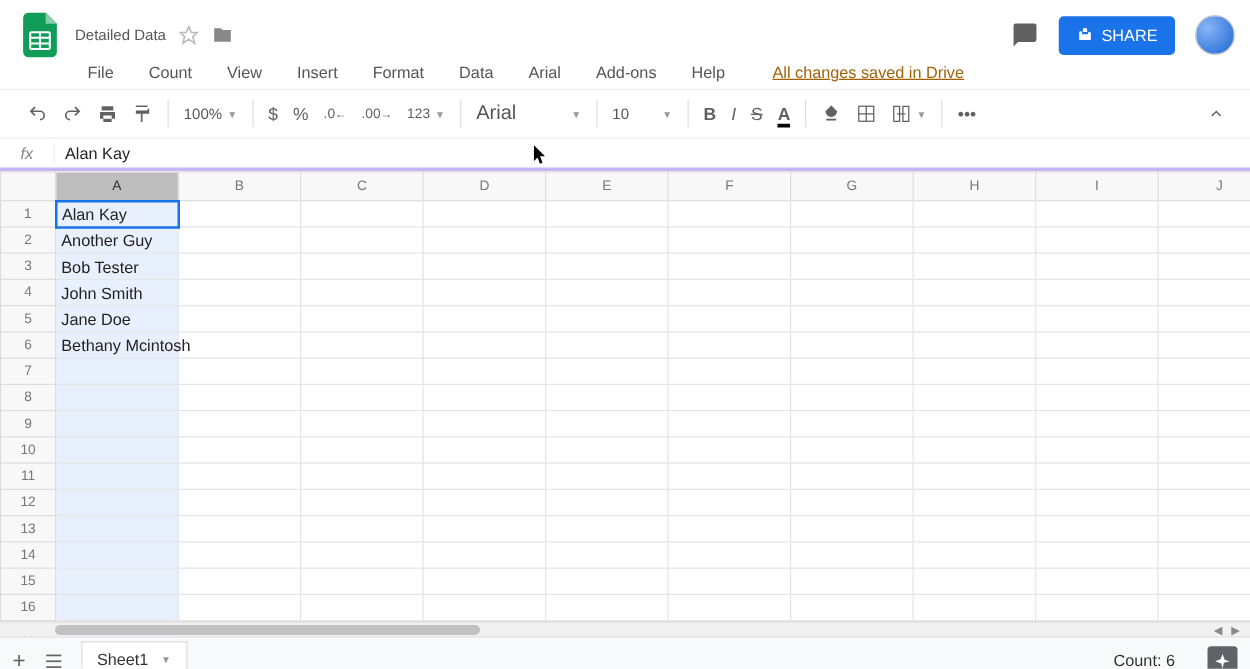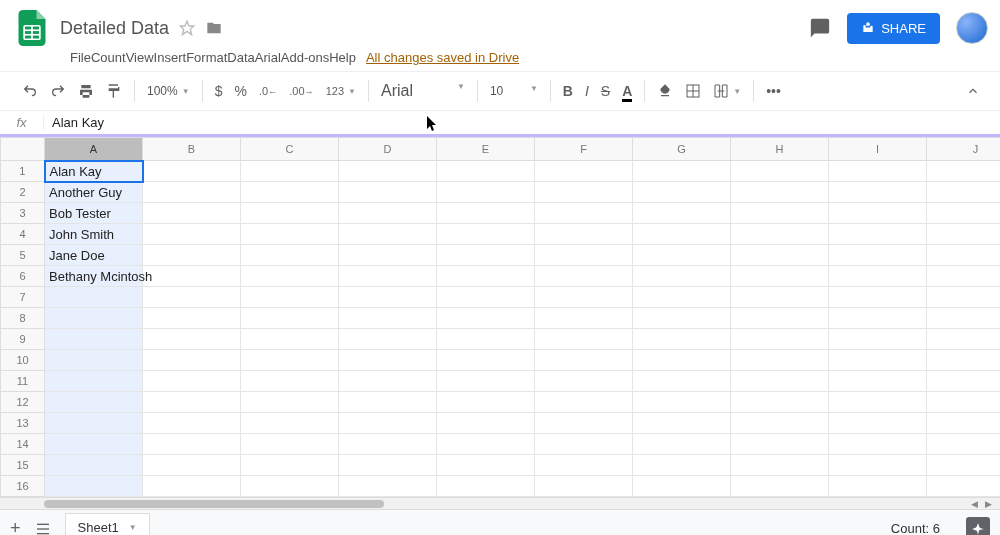--- a/index.html
+++ b/index.html
@@ -4,35 +4,35 @@
 <style>
 * { box-sizing: border-box; margin: 0; padding: 0; }
 body { font-family: Arial, sans-serif; font-size: 13px; color: #222; background: #fff; width: 1000px; height: 535px; overflow: hidden; position: relative; }
 
 
 .header { display: flex; align-items: center; padding: 8px 12px 0 12px; height: 48px; }
 .logo { width: 40px; height: 40px; display: flex; align-items: center; justify-content: center; }
 .logo svg { width: 28px; height: 36px; }
 .title-area { flex: 1; margin-left: 8px; }
 .title-row { display: flex; align-items: center; gap: 10px; }
-.doc-title { font-size: 18px; color: #555; }
+.doc-title { font-size: 12px; color: #555; }
 .star-icon, .folder-icon { color: #bbb; cursor: pointer; }
 .header-right { display: flex; align-items: center; gap: 16px; }
 .comment-icon { color: #616161; }
 .share-btn { background: #1a73e8; color: #fff; border-radius: 4px; padding: 8px 14px; display: flex; align-items: center; gap: 6px; font-weight: normal; font-size: 13px; cursor: pointer; }
 .avatar { width: 32px; height: 32px; border-radius: 50%; background: radial-gradient(circle at 30% 30%, #8ab4f8, #1967d2); border: 1px solid #ccc; }
 
 
-.menu-bar { display: flex; align-items: center; gap: 0; padding: 2px 0 6px 70px; font-size: 13px; color: #555; }
+.menu-bar { display: flex; align-items: center; gap: 28px; padding: 2px 0 6px 70px; font-size: 13px; color: #555; }
 .menu-bar span { cursor: pointer; }
 .saved { text-decoration: underline; color: #a16207; margin-left: 10px; }
 
 
 .toolbar { display: flex; align-items: center; padding: 4px 10px; border-top: 1px solid #eee; border-bottom: 1px solid #eee; height: 40px; gap: 0; }
-.tb-group { display: flex; gap: 12px; padding: 0 12px; }
+.tb-group { display: flex; align-items: center; gap: 12px; padding: 0 12px; }
 .tb-sep { width: 1px; height: 22px; background: #e0e0e0; }
 .tb-item { color: #616161; cursor: pointer; font-size: 14px; display: flex; align-items: center; }
 .tb-item.small { font-size: 11px; }
 .dropdown-caret { margin-left: 4px; color: #999; font-size: 8px; }
 .zoom { font-size: 12px; color: #555; }
 .font-sel { font-size: 16px; color: #555; width: 60px; }
 .size-sel { font-size: 12px; color: #555; width: 24px; }
 .bold { font-weight: bold; }
 .italic { font-style: italic; }
 .strike { text-decoration: line-through; }

